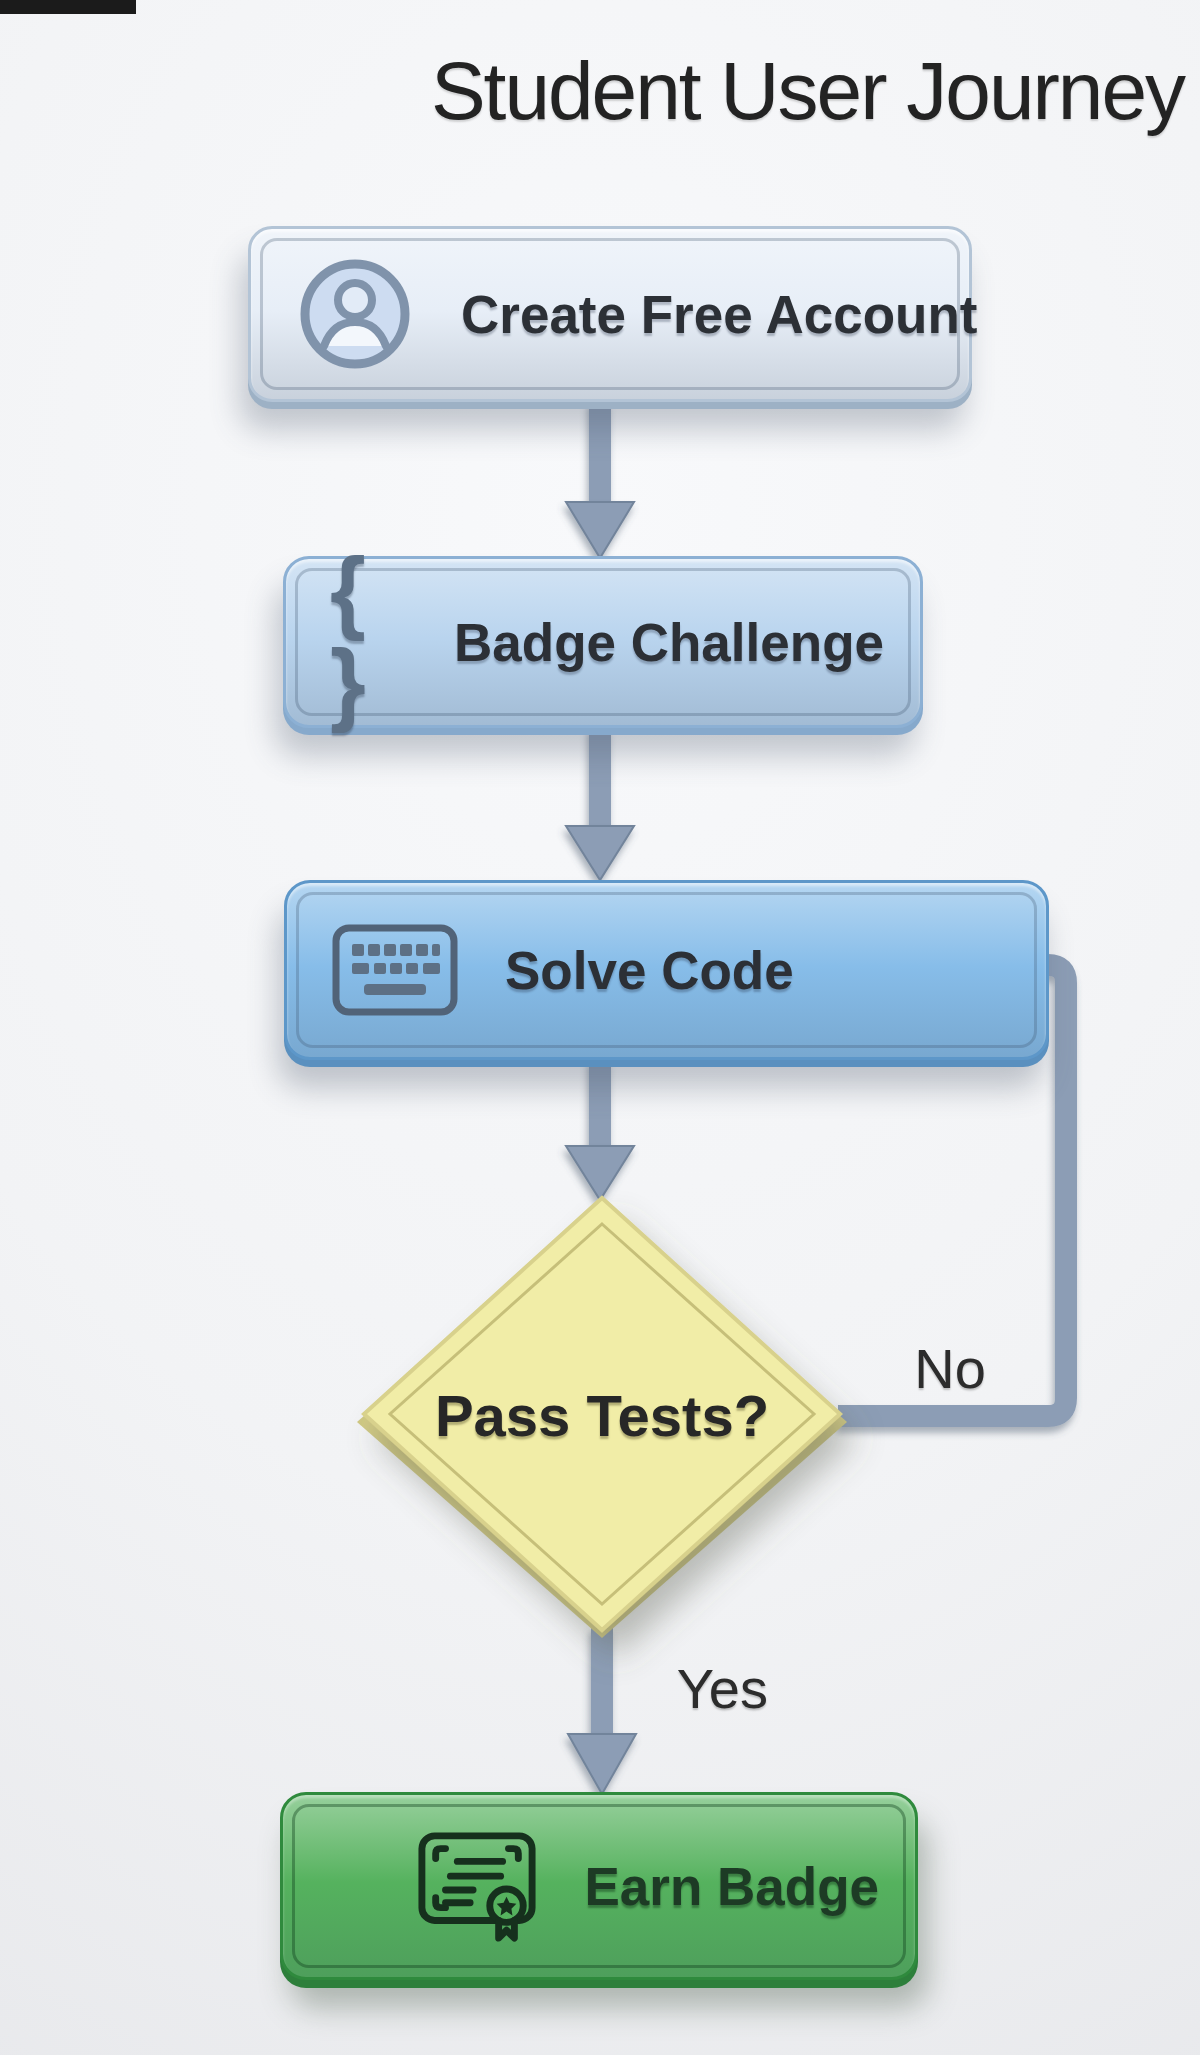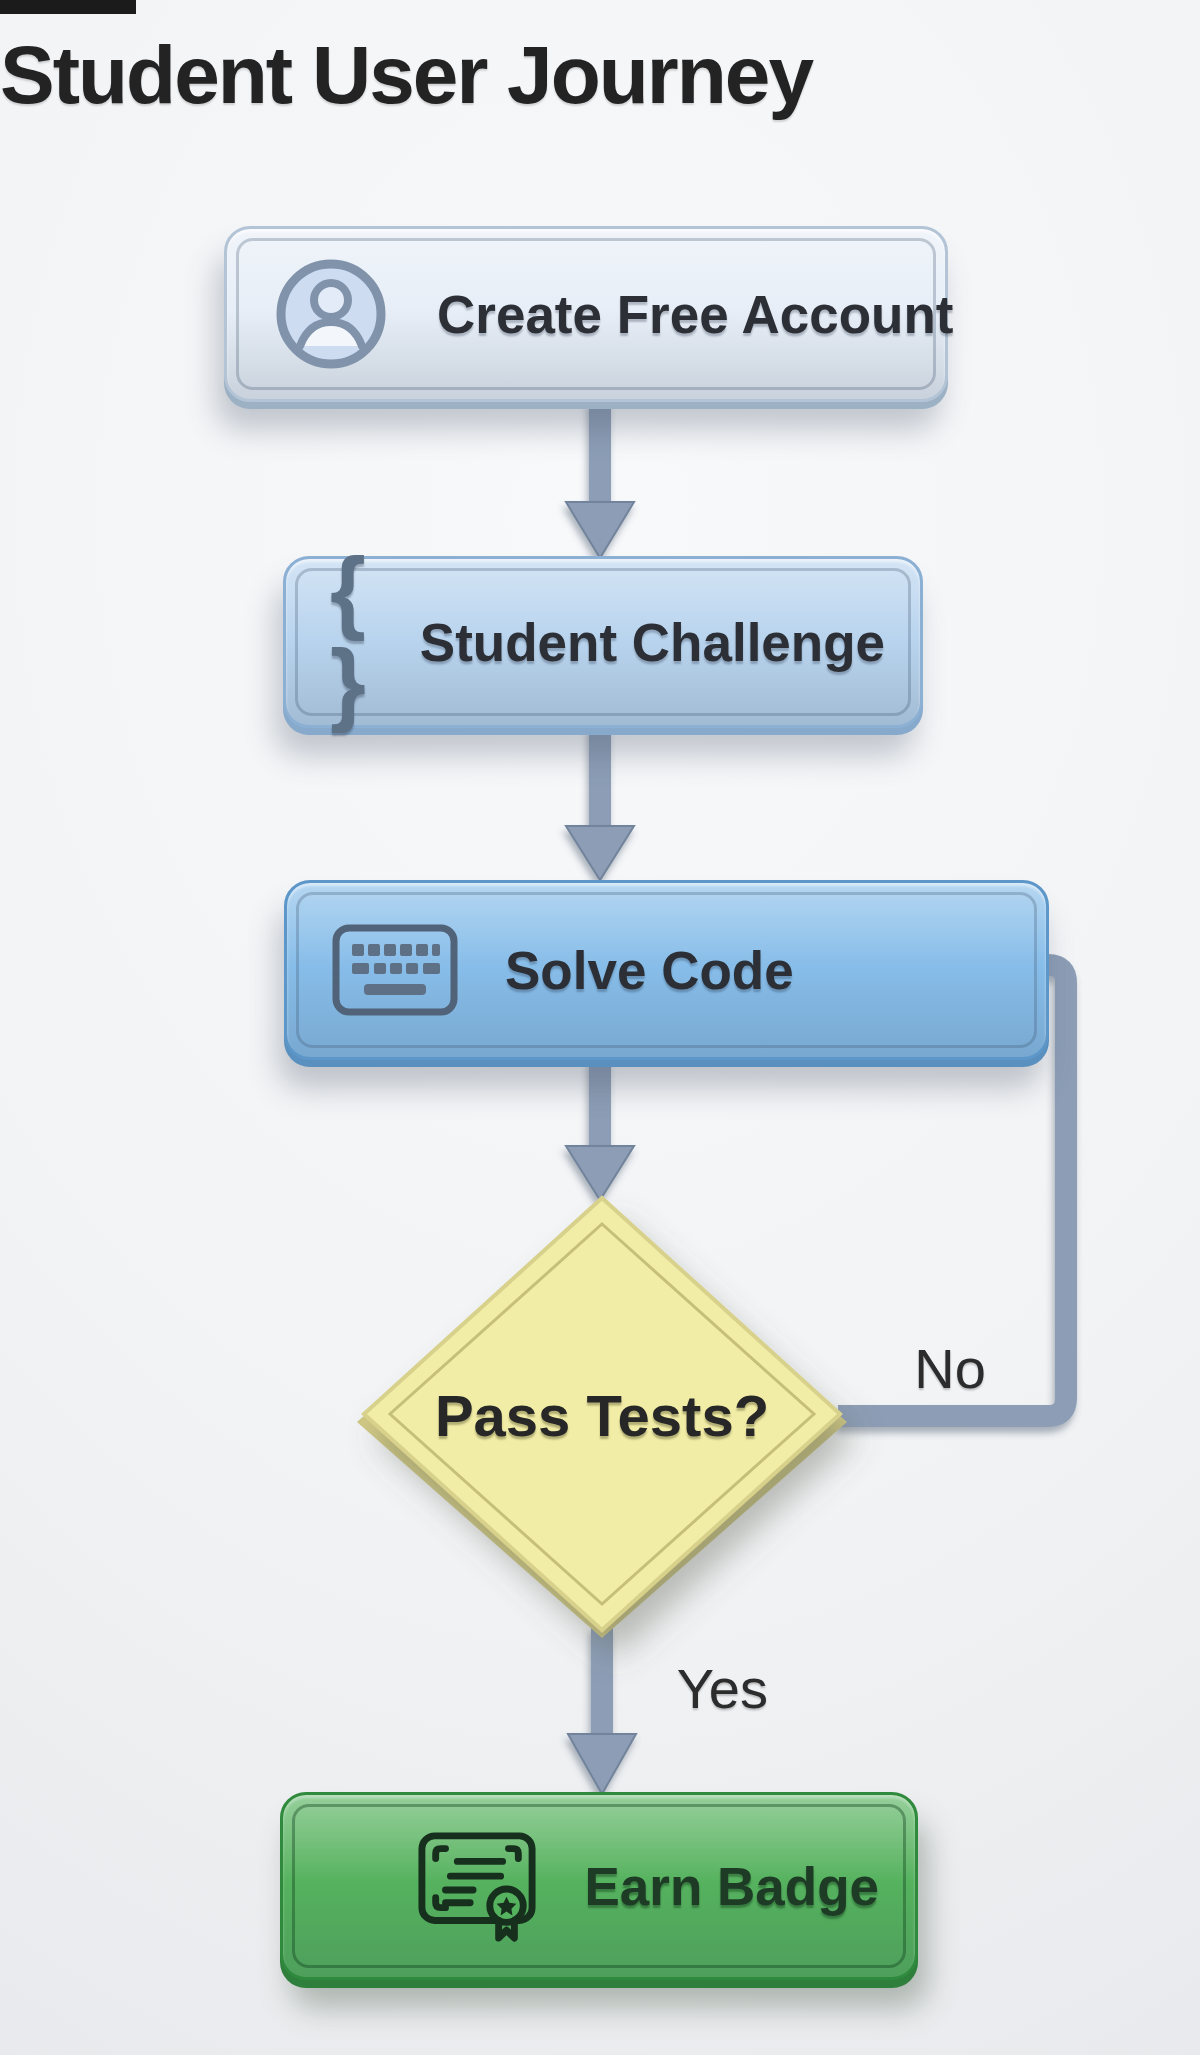--- a/index.html
+++ b/index.html
@@ -2,41 +2,41 @@
 <html><head>
 <meta charset="utf-8">
 <style>
   html,body{margin:0;padding:0;}
   body{width:1200px;height:2055px;font-family:"Liberation Sans",sans-serif;}
   .canvas{position:relative;width:1200px;height:2055px;overflow:hidden;
     background:#f2f3f5;
     background-image:radial-gradient(120% 90% at 50% 25%, #f8f9fb 0%, #f2f3f5 55%, #e7e8eb 100%);}
   .corner-strip{position:absolute;left:0;top:0;width:136px;height:14px;background:#1b1b1b;}
 
-  .title{position:absolute;left:0;right:0;top:28px;margin:0;text-align:left;
-    font-size:82px;font-weight:700;letter-spacing:-2px;color:#232323;
+  .title{position:absolute;left:0;right:0;top:28px;margin:16px;text-align:right;
+    font-size:82px;font-weight:400;letter-spacing:-2px;color:#232323;
     text-shadow:0 2px 2px rgba(0,0,0,.16);}
 
   .overlay{position:absolute;left:0;top:0;width:1200px;height:2055px;}
 
   .node{position:absolute;display:flex;align-items:center;gap:46px;
     padding:0 36px 0 44px;box-sizing:border-box;border-radius:26px;
     background:var(--fill);
     background-image:linear-gradient(180deg,
       color-mix(in srgb, var(--fill) 62%, #ffffff) 0%,
       var(--fill) 48%,
       color-mix(in srgb, var(--fill) 84%, #2b3c50) 100%);
     border:3px solid var(--edge);}
   .node::before{content:"";position:absolute;inset:9px;border-radius:17px;
     border:3px solid rgba(62,84,108,.28);pointer-events:none;}
   .node .label{font-size:53px;font-weight:700;color:#2c3036;white-space:nowrap;
     text-shadow:0 3px 2px rgba(30,40,60,.28);}
 
-  .n1{left:224px;top:226px;width:724px;height:176px;
-    box-shadow:0 7px 0 #9db1c5,-8px 28px 30px rgba(74,86,105,.30),inset 0 3px 3px rgba(255,255,255,.6);}
+  .n1{left:248px;top:226px;width:724px;height:176px;
+    box-shadow:0 7px 0 #9db1c5,-8px 28px 30px rgba(74,86,105,.30),inset 0 3px 3px rgba(255,255,255,.6);border-radius:24px;}
   .n2{left:283px;top:556px;width:640px;height:172px;
     box-shadow:0 7px 0 #86a9cc,-8px 28px 30px rgba(74,86,105,.30),inset 0 3px 3px rgba(255,255,255,.55);}
   .n3{left:284px;top:880px;width:765px;height:180px;
     box-shadow:0 7px 0 #5a90bf,-6px 28px 30px rgba(74,86,105,.32),inset 0 3px 3px rgba(255,255,255,.5);}
   .n5{left:280px;top:1792px;width:638px;height:188px;
     box-shadow:0 8px 0 #2d7f3b,10px 28px 30px rgba(60,80,60,.35),inset 0 3px 3px rgba(255,255,255,.35);justify-content:flex-end;}
   .n5::before{border-color:rgba(12,60,26,.38);}
   .n5 .label{color:#1d3b25;text-shadow:0 3px 2px rgba(0,30,10,.35);}
 
   .braces{font-size:92px;font-weight:700;color:#5d7187;letter-spacing:8px;line-height:1;
@@ -94,21 +94,21 @@
     <svg class="icon-svg" width="120" height="120" viewBox="0 0 120 120">
       <circle cx="60" cy="60" r="50" fill="#cddcf1" stroke="#8093ab" stroke-width="9"></circle>
       <circle cx="60" cy="46" r="17" fill="#e2ebf7" stroke="#8093ab" stroke-width="8"></circle>
       <path d="M29 92 Q38 68 60 68 Q82 68 91 92" fill="#f3f7fc" stroke="#8093ab" stroke-width="8" stroke-linecap="round"></path>
     </svg>
     <span class="label">Create Free Account</span>
   </div>
 
   <div class="node n2" style="--fill: #b9d4ee; --edge: #8cb0d4;">
     <span class="braces">{ }</span>
-    <span class="label">Student Challenge</span>
+    <span class="label">Badge Challenge</span>
   </div>
 
   <div class="node n3" style="--fill: #87bde9; --edge: #5d97c9;">
     <svg class="icon-svg" width="128" height="94" viewBox="0 0 128 94">
       <rect x="5" y="5" width="118" height="84" rx="13" fill="none" stroke="#516378" stroke-width="7"></rect>
       <g fill="#5d7085">
         <rect x="21" y="21" width="12" height="12" rx="2"></rect>
           <rect x="37" y="21" width="12" height="12" rx="2"></rect>
         <rect x="53" y="21" width="12" height="12" rx="2"></rect>
           <rect x="69" y="21" width="12" height="12" rx="2"></rect>

